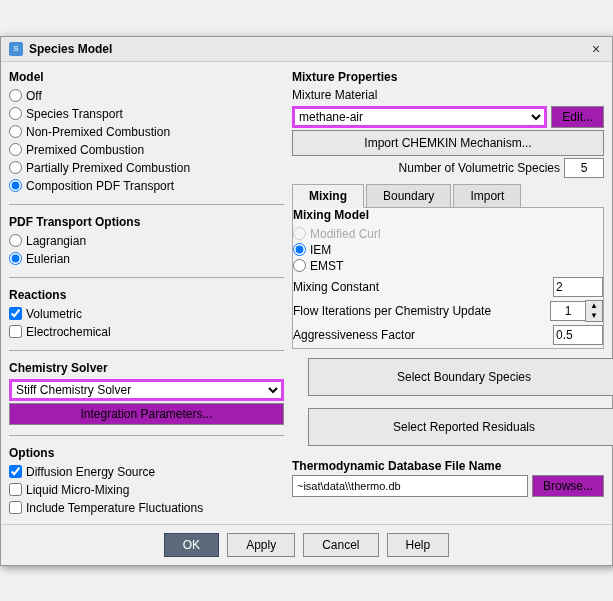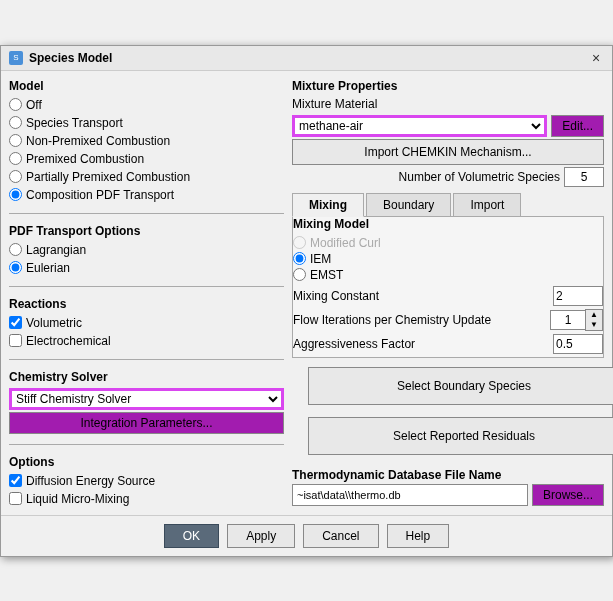--- a/index.html
+++ b/index.html
@@ -395,20 +395,24 @@
 
       <div class="section">
         <div class="section-label">Options</div>
         <label class="checkbox-item">
           <input type="checkbox" checked="" style="">
           <span>Diffusion Energy Source</span>
         </label>
         <label class="checkbox-item">
           <input type="checkbox" style="">
           <span>Liquid Micro-Mixing</span>
+        </label>
+        <label class="checkbox-item">
+          <input type="checkbox" style="">
+          <span>Include Temperature Fluctuations</span>
         </label>
       </div>
 
     </div>
 
     <div class="right-panel">
 
       <div class="section">
         <div class="section-label">Mixture Properties</div>
         <div style="font-size:12px;margin-bottom:2px;">Mixture Material</div>

